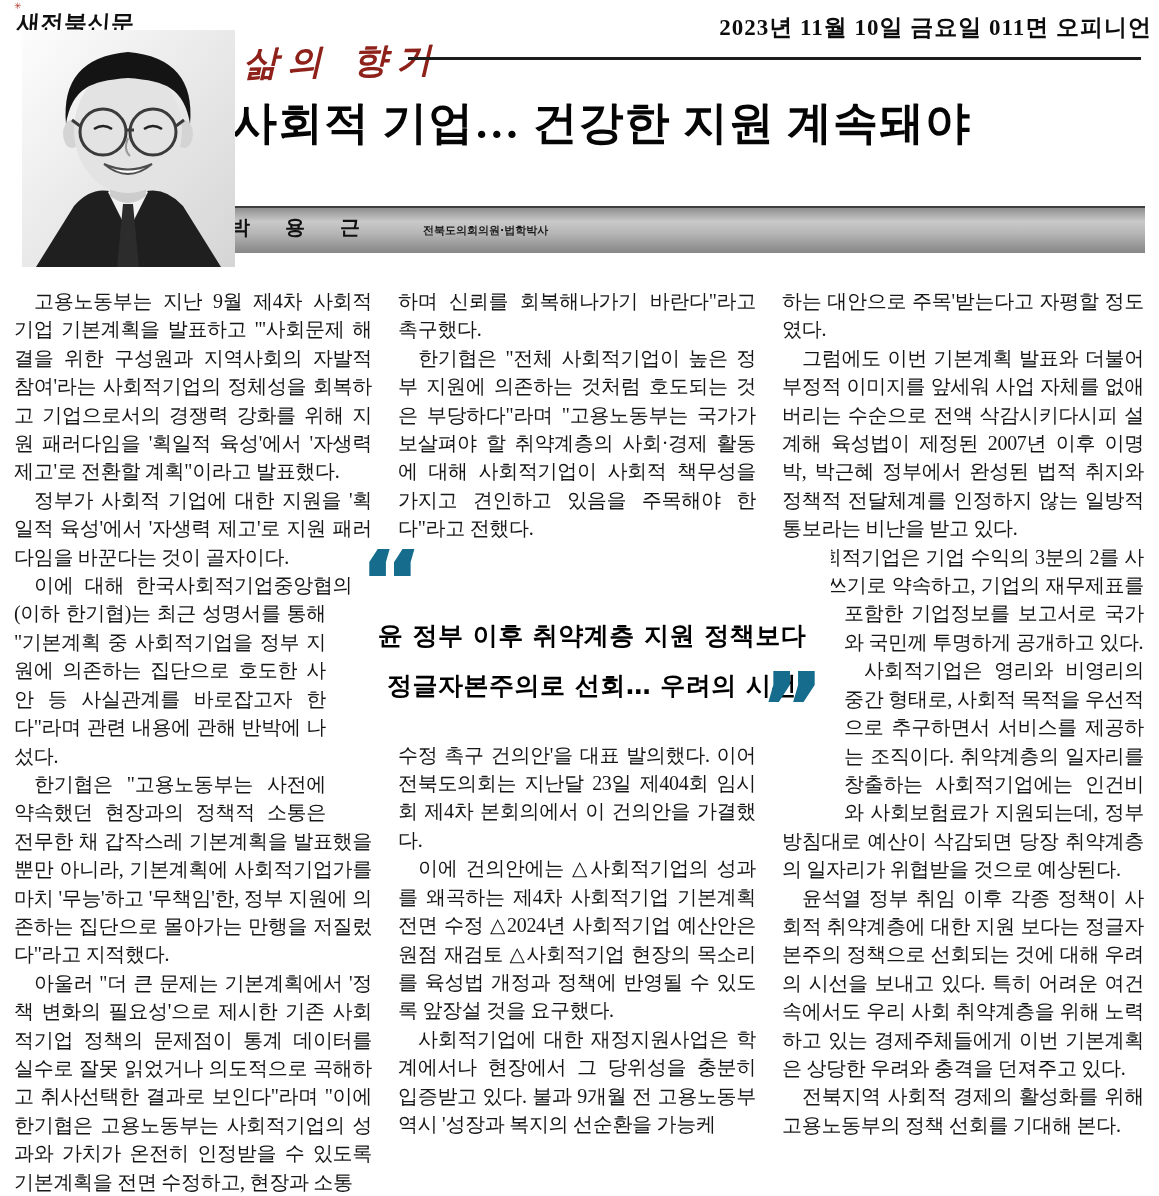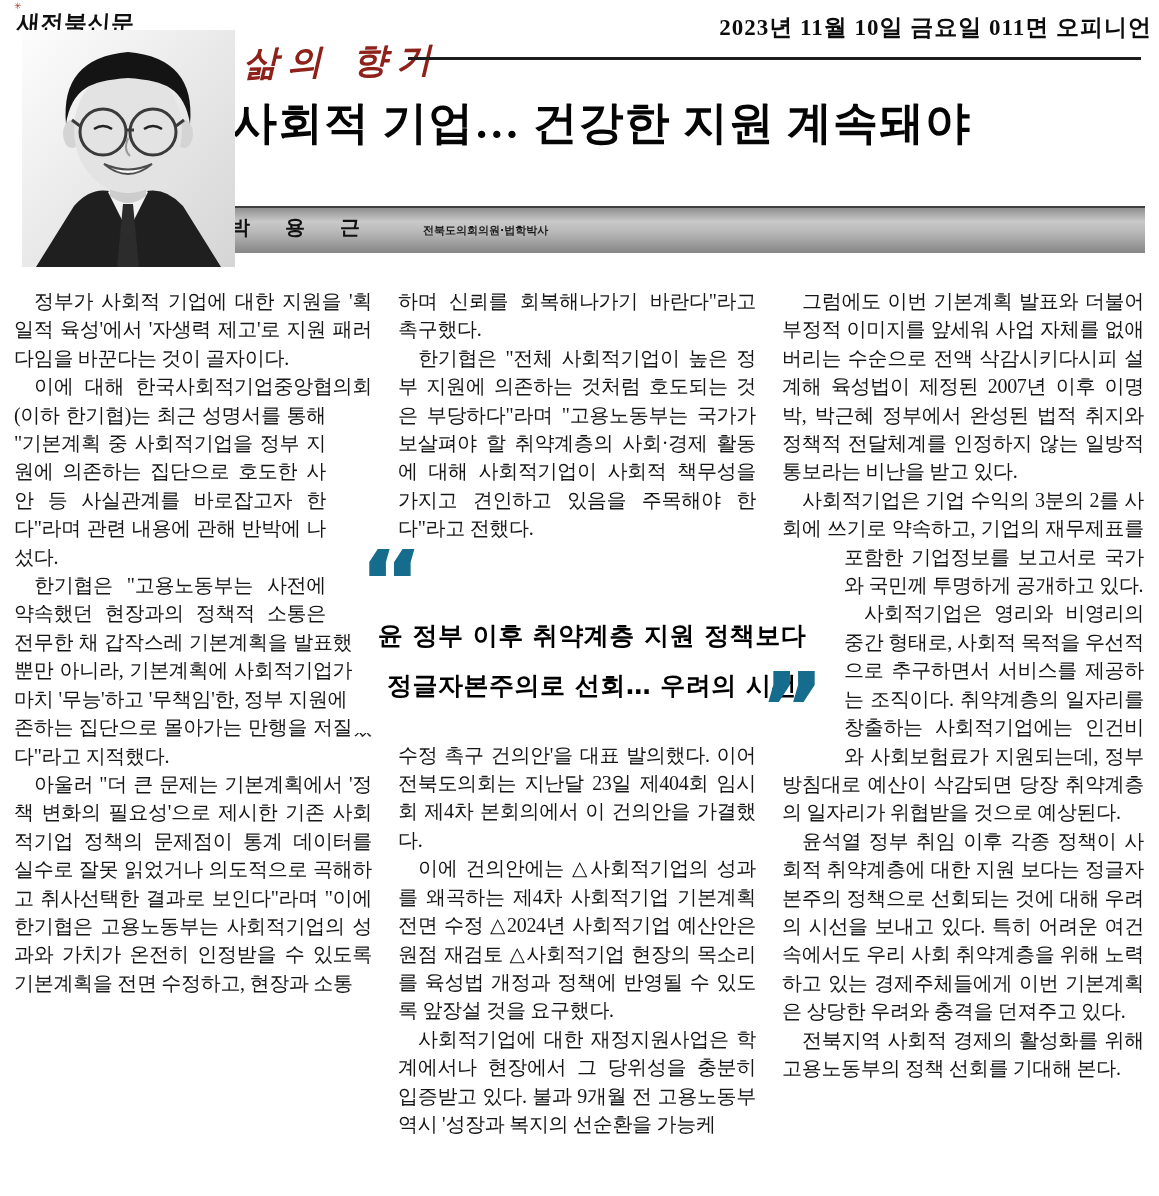--- a/index.html
+++ b/index.html
@@ -119,20 +119,21 @@
       <circle cx="81" cy="102" r="23" fill="none" stroke="#3a3a3a" stroke-width="3"></circle>
       <circle cx="131" cy="102" r="23" fill="none" stroke="#3a3a3a" stroke-width="3"></circle>
       <path d="M104 100 h8 M58 96 L50 90 M154 96 L162 90" stroke="#3a3a3a" stroke-width="3" fill="none"></path>
       <path d="M72 99 q9 -6 18 0 M122 99 q9 -6 18 0" stroke="#222" stroke-width="2.5" fill="none"></path>
       <path d="M106 108 q-5 12 2 18" stroke="#9a9a9a" stroke-width="2" fill="none"></path>
       <path d="M82 134 Q106 154 130 134 Q106 145 82 134 Z" fill="#fafafa" stroke="#4d4d4d" stroke-width="2"></path>
     </svg>
   </div>
 
   <div class="col col-1">
+    <p class="ind">고용노동부는 지난 9월 제4차 사회적 기업 기본계획을 발표하고 "'사회문제 해결을 위한 구성원과 지역사회의 자발적 참여'라는 사회적기업의 정체성을 회복하고 기업으로서의 경쟁력 강화를 위해 지원 패러다임을 '획일적 육성'에서 '자생력 제고'로 전환할 계획"이라고 발표했다.</p>
     <p class="ind">정부가 사회적 기업에 대한 지원을 '획일적 육성'에서 '자생력 제고'로 지원 패러다임을 바꾼다는 것이 골자이다.</p>
     <p class="ind"><span>이에 대해 한국사회적기업중앙협의회</span><span class="spacer-r"></span><span>(이하 한기협)는 최근 성명서를 통해 "기본계획 중 사회적기업을 정부 지원에 의존하는 집단으로 호도한 사안 등 사실관계를 바로잡고자 한다"라며 관련 내용에 관해 반박에 나섰다.</span></p>
     <p class="ind">한기협은 "고용노동부는 사전에 약속했던 현장과의 정책적 소통은 전무한 채 갑작스레 기본계획을 발표했을 뿐만 아니라, 기본계획에 사회적기업가를 마치 '무능'하고 '무책임'한, 정부 지원에 의존하는 집단으로 몰아가는 만행을 저질렀다"라고 지적했다.</p>
     <p class="ind">아울러 "더 큰 문제는 기본계획에서 '정책 변화의 필요성'으로 제시한 기존 사회적기업 정책의 문제점이 통계 데이터를 실수로 잘못 읽었거나 의도적으로 곡해하고 취사선택한 결과로 보인다"라며 "이에 한기협은 고용노동부는 사회적기업의 성과와 가치가 온전히 인정받을 수 있도록 기본계획을 전면 수정하고, 현장과 소통</p>
   </div>
 
   <div class="col col-2">
     <p>하며 신뢰를 회복해나가기 바란다"라고 촉구했다.</p>
     <p class="ind">한기협은 "전체 사회적기업이 높은 정부 지원에 의존하는 것처럼 호도되는 것은 부당하다"라며 "고용노동부는 국가가 보살펴야 할 취약계층의 사회·경제 활동에 대해 사회적기업이 사회적 책무성을 가지고 견인하고 있음을 주목해야 한다"라고 전했다.</p>
 
@@ -142,20 +143,21 @@
       <span class="pq-line pq-line2">정글자본주의로 선회… 우려의 시선</span>
       <span class="pq-mark pq-close">”</span>
     </div>
 
     <p>수정 촉구 건의안'을 대표 발의했다. 이어 전북도의회는 지난달 23일 제404회 임시회 제4차 본회의에서 이 건의안을 가결했다.</p>
     <p class="ind">이에 건의안에는 △사회적기업의 성과를 왜곡하는 제4차 사회적기업 기본계획 전면 수정 △2024년 사회적기업 예산안은 원점 재검토 △사회적기업 현장의 목소리를 육성법 개정과 정책에 반영될 수 있도록 앞장설 것을 요구했다.</p>
     <p class="ind">사회적기업에 대한 재정지원사업은 학계에서나 현장에서 그 당위성을 충분히 입증받고 있다. 불과 9개월 전 고용노동부 역시 '성장과 복지의 선순환을 가능케</p>
   </div>
 
   <div class="col col-3">
+    <p>하는 대안으로 주목'받는다고 자평할 정도였다.</p>
     <p class="ind">그럼에도 이번 기본계획 발표와 더불어 부정적 이미지를 앞세워 사업 자체를 없애버리는 수순으로 전액 삭감시키다시피 설계해 육성법이 제정된 2007년 이후 이명박, 박근혜 정부에서 완성된 법적 취지와 정책적 전달체계를 인정하지 않는 일방적 통보라는 비난을 받고 있다.</p>
     <p class="ind"><span>사회적기업은 기업 수익의 3분의 2를 사회에 쓰기로 약속하고, 기업의 재무제</span><span class="spacer-l"></span><span>표를 포함한 기업정보를 보고서로 국가와 국민께 투명하게 공개하고 있다.</span></p>
     <p class="ind">사회적기업은 영리와 비영리의 중간 형태로, 사회적 목적을 우선적으로 추구하면서 서비스를 제공하는 조직이다. 취약계층의 일자리를 창출하는 사회적기업에는 인건비와 사회보험료가 지원되는데, 정부 방침대로 예산이 삭감되면 당장 취약계층의 일자리가 위협받을 것으로 예상된다.</p>
     <p class="ind">윤석열 정부 취임 이후 각종 정책이 사회적 취약계층에 대한 지원 보다는 정글자본주의 정책으로 선회되는 것에 대해 우려의 시선을 보내고 있다. 특히 어려운 여건속에서도 우리 사회 취약계층을 위해 노력하고 있는 경제주체들에게 이번 기본계획은 상당한 우려와 충격을 던져주고 있다.</p>
     <p class="ind">전북지역 사회적 경제의 활성화를 위해 고용노동부의 정책 선회를 기대해 본다.</p>
   </div>
 
 </div>
 
 </body></html>

